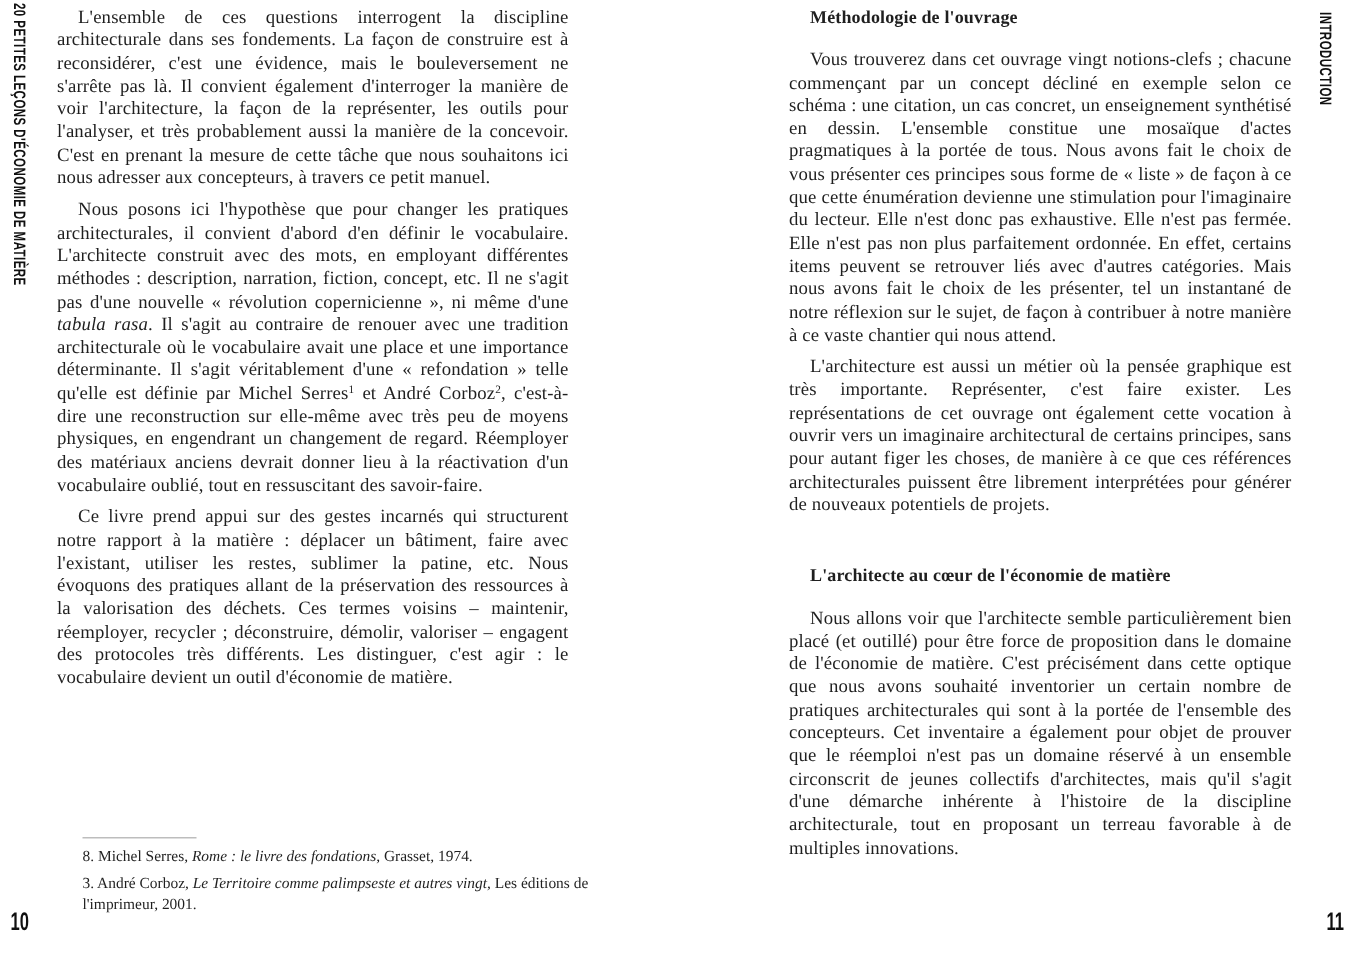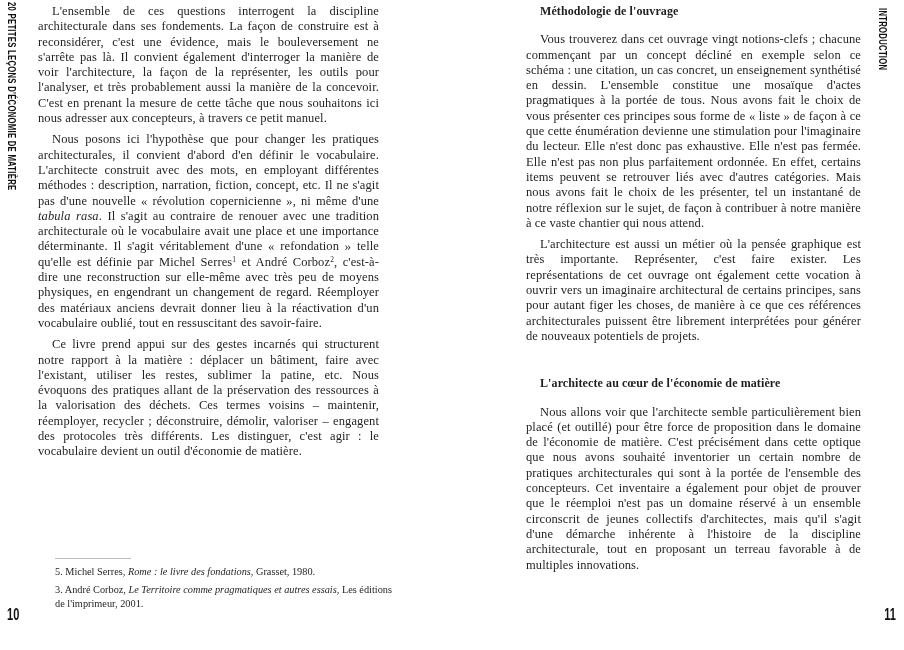--- a/index.html
+++ b/index.html
@@ -90,24 +90,24 @@
     <span>Nous posons ici l'hypothèse que pour changer les pratiques architecturales, il convient d'abord d'en définir le vocabulaire. L'architecte construit avec des mots, en employant différentes méthodes&nbsp;: description, narration, fiction, concept, etc. Il ne s'agit pas d'une nouvelle «&nbsp;révolution copernicienne&nbsp;», ni même d'une </span><i>tabula rasa</i><span>. Il s'agit au contraire de renouer avec une tradition architecturale où le vocabulaire avait une place et une importance déterminante. Il s'agit véritablement d'une «&nbsp;refondation&nbsp;» telle qu'elle est définie par Michel Serres</span><sup class="fnref">1</sup><span> et André Corboz</span><sup class="fnref">2</sup><span>, c'est-à-dire une reconstruction sur elle-même avec très peu de moyens physiques, en engendrant un changement de regard. Réemployer des matériaux anciens devrait donner lieu à la réactivation d'un vocabulaire oublié, tout en ressuscitant des savoir-faire.</span>
   </p>
   <p class="body">
     <span>Ce livre prend appui sur des gestes incarnés qui structurent notre rapport à la matière&nbsp;: déplacer un bâtiment, faire avec l'existant, utiliser les restes, sublimer la patine, etc. Nous évoquons des pratiques allant de la préservation des ressources à la valorisation des déchets. Ces termes voisins – maintenir, réemployer, recycler&nbsp;; déconstruire, démolir, valoriser – engagent des protocoles très différents. Les distinguer, c'est agir&nbsp;: le vocabulaire devient un outil d'économie de matière.</span>
   </p>
 </main>
 
 <div class="footnotes">
   <hr class="fn-rule">
   <p class="fn">
-    <span>5. Michel Serres, </span><i>Rome&nbsp;: le livre des fondations</i><span>, Grasset, 1980.</span>
+    <span>8. Michel Serres, </span><i>Rome&nbsp;: le livre des fondations</i><span>, Grasset, 1974.</span>
   </p>
   <p class="fn">
-    <span>3. André Corboz, </span><i>Le Territoire comme pragmatiques et autres essais</i><span>, Les éditions de l'imprimeur, 2001.</span>
+    <span>3. André Corboz, </span><i>Le Territoire comme palimpseste et autres vingt</i><span>, Les éditions de l'imprimeur, 2001.</span>
   </p>
 </div>
 
 <main class="col col-right">
   <h2 class="sect">Méthodologie de l'ouvrage</h2>
   <p class="body">
     <span>Vous trouverez dans cet ouvrage vingt notions-clefs&nbsp;; chacune commençant par un concept décliné en exemple selon ce schéma&nbsp;: une citation, un cas concret, un enseignement synthétisé en dessin. L'ensemble constitue une mosaïque d'actes pragmatiques à la portée de tous. Nous avons fait le choix de vous présenter ces principes sous forme de «&nbsp;liste&nbsp;» de façon à ce que cette énumération devienne une stimulation pour l'imaginaire du lecteur. Elle n'est donc pas exhaustive. Elle n'est pas fermée. Elle n'est pas non plus parfaitement ordonnée. En effet, certains items peuvent se retrouver liés avec d'autres catégories. Mais nous avons fait le choix de les présenter, tel un instantané de notre réflexion sur le sujet, de façon à contribuer à notre manière à ce vaste chantier qui nous attend.</span>
   </p>
   <p class="body">
     <span>L'architecture est aussi un métier où la pensée graphique est très importante. Représenter, c'est faire exister. Les représentations de cet ouvrage ont également cette vocation à ouvrir vers un imaginaire architectural de certains principes, sans pour autant figer les choses, de manière à ce que ces références architecturales puissent être librement interprétées pour générer de nouveaux potentiels de projets.</span>

